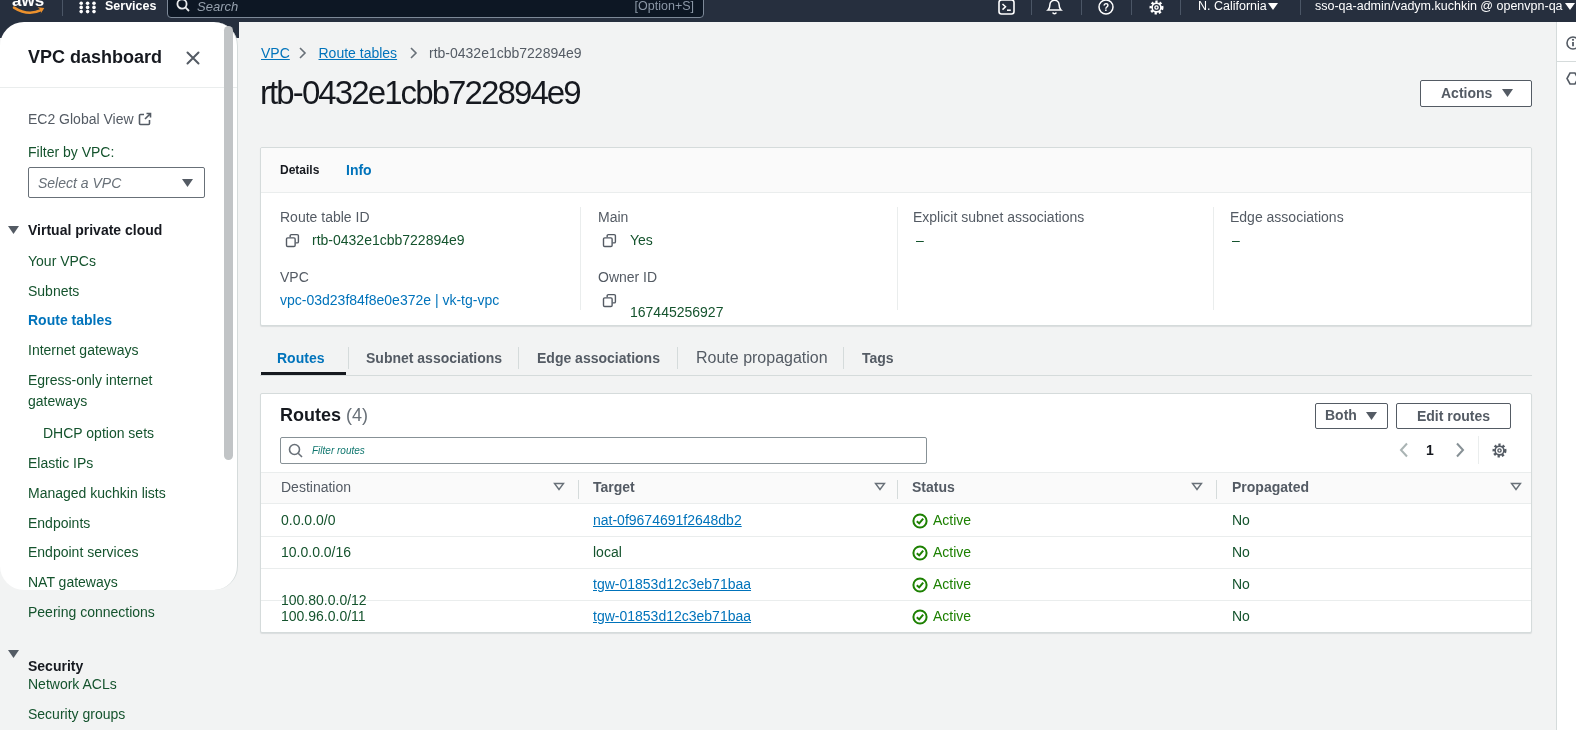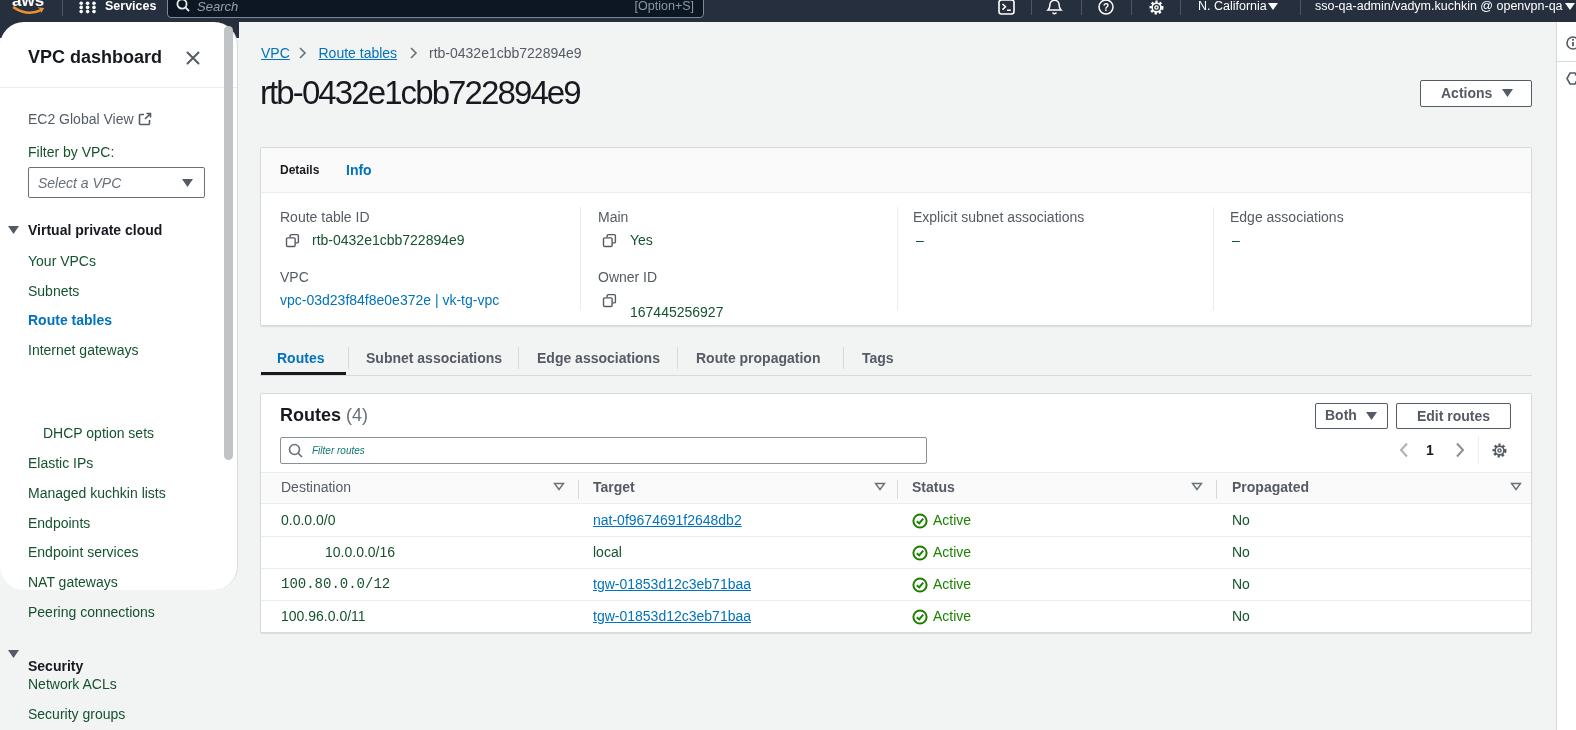--- a/index.html
+++ b/index.html
@@ -98,20 +98,21 @@
       </svg>
 
     <svg class="a" style="left:8px;top:204px;" width="11" height="9" viewBox="0 0 11 9">
         <polygon points="0,0 11,0 5.5,8" fill="#545b64"></polygon>
       </svg>
     <div class="a" style="left:28px;top:199px;height:18px;line-height:18px;font-size:14px;font-weight:bold;color:#16191f;">Virtual private cloud</div>
     <div class="a val" style="left:28px;top:230px;height:18px;line-height:18px;">Your VPCs</div>
     <div class="a val" style="left:28px;top:260px;height:18px;line-height:18px;">Subnets</div>
     <div class="a" style="left:28px;top:289px;height:18px;line-height:18px;font-size:14px;font-weight:bold;color:#0073bb;">Route tables</div>
     <div class="a val" style="left:28px;top:319px;height:18px;line-height:18px;">Internet gateways</div>
+    <div class="a val" style="left:28px;top:348px;width:160px;line-height:21px;">Egress-only internet gateways</div>
     <div class="a val" style="left:28px;top:402px;height:18px;line-height:18px;margin-left:15px;">DHCP option sets</div>
     <div class="a val" style="left:28px;top:432px;height:18px;line-height:18px;">Elastic IPs</div>
     <div class="a val" style="left:28px;top:462px;height:18px;line-height:18px;">Managed kuchkin lists</div>
     <div class="a val" style="left:28px;top:492px;height:18px;line-height:18px;">Endpoints</div>
     <div class="a val" style="left:28px;top:521px;height:18px;line-height:18px;">Endpoint services</div>
     <div class="a val" style="left:28px;top:551px;height:18px;line-height:18px;">NAT gateways</div>
     <div class="a val" style="left:28px;top:581px;height:18px;line-height:18px;">Peering connections</div>
     <svg class="a" style="left:8px;top:628px;" width="11" height="9" viewBox="0 0 11 9">
         <polygon points="0,0 11,0 5.5,8" fill="#545b64"></polygon>
       </svg>
@@ -190,21 +191,21 @@
     <div class="a val" style="left:993px;top:210px;height:17px;line-height:17px;">–</div>
 
     <div class="a" style="left:21px;top:352.5px;width:1272px;height:1px;background:#d5dbdb;"></div>
     <div class="a" style="left:22px;top:349.5px;width:85px;height:3.5px;background:#16191f;"></div>
     <div class="a" style="left:38px;top:327px;height:18px;line-height:18px;font-size:14px;font-weight:bold;color:#0073bb;">Routes</div>
     <div class="a" style="left:109px;top:325px;width:1px;height:22px;background:#d5dbdb;"></div>
     <div class="a" style="left:127px;top:327px;height:18px;line-height:18px;font-size:14px;font-weight:bold;color:#545b64;">Subnet associations</div>
     <div class="a" style="left:278.5px;top:325px;width:1px;height:22px;background:#d5dbdb;"></div>
     <div class="a" style="left:298px;top:327px;height:18px;line-height:18px;font-size:14px;font-weight:bold;color:#545b64;">Edge associations</div>
     <div class="a" style="left:438px;top:325px;width:1px;height:22px;background:#d5dbdb;"></div>
-    <div class="a" style="left:457px;top:327px;height:18px;line-height:18px;font-size:14px;font-weight:bold;color:#545b64;">Route propagation</div>
+    <div class="a" style="left:457px;top:327px;height:18px;line-height:18px;font-size:16px;font-weight:normal;color:#545b64;">Route propagation</div>
     <div class="a" style="left:604px;top:325px;width:1px;height:22px;background:#d5dbdb;"></div>
     <div class="a" style="left:623px;top:327px;height:18px;line-height:18px;font-size:14px;font-weight:bold;color:#545b64;">Tags</div>
 
     <div class="a" style="left:21px;top:371px;width:1272px;height:240px;background:#ffffff;border:1px solid #d5dbdb;border-radius:2px;box-shadow:0 1px 1px rgba(0,28,36,.1);"></div>
     <div class="a" style="left:41px;top:382px;height:22px;line-height:22px;font-size:18px;font-weight:bold;color:#16191f;">Routes <span style="font-weight:normal;color:#687078;">(4)</span></div>
 
     <div class="a" style="left:1076px;top:381px;width:73px;height:26px;background:#fff;border:1px solid #545b64;border-radius:2px;"></div>
     <div class="a" style="left:1086px;top:385px;height:17px;line-height:17px;font-size:14px;font-weight:bold;color:#545b64;">Both</div>
     <svg class="a" style="left:1127px;top:390px;" width="11" height="9" viewBox="0 0 11 9">
         <polygon points="0,0 11,0 5.5,8" fill="#545b64"></polygon>
@@ -252,23 +253,23 @@
     <div class="a" style="left:338.5px;top:458px;width:1px;height:19px;background:#d5dbdb;"></div>
     <div class="a" style="left:658px;top:458px;width:1px;height:19px;background:#d5dbdb;"></div>
     <div class="a" style="left:977px;top:458px;width:1px;height:19px;background:#d5dbdb;"></div>
 
     <div class="a" style="left:22px;top:513.5px;width:1270px;height:1px;background:#eaeded;"></div>
     <div class="a" style="left:22px;top:545.5px;width:1270px;height:1px;background:#eaeded;"></div>
     <div class="a" style="left:22px;top:577.5px;width:1270px;height:1px;background:#eaeded;"></div>
 
     <div class="a val" style="left:42px;top:490px;height:17px;line-height:17px;">0.0.0.0/0</div>
     <div class="a" style="left:354px;top:490px;height:17px;line-height:17px;font-size:14px;color:#0073bb;text-decoration:underline;">nat-0f9674691f2648db2</div>
-    <div class="a val" style="left:42px;top:522px;height:17px;line-height:17px;margin-left:44px;">10.0.0.0/16</div>
+    <div class="a val" style="left:42px;top:522px;height:17px;line-height:17px;">10.0.0.0/16</div>
     <div class="a val" style="left:354px;top:522px;height:17px;line-height:17px;">local</div>
-    <div class="a val" style="left:42px;top:554px;height:17px;line-height:17px;font-family:Liberation Mono, monospace;">100.80.0.0/12</div>
+    <div class="a val" style="left:42px;top:570px;height:17px;line-height:17px;">100.80.0.0/12</div>
     <div class="a" style="left:354px;top:554px;height:17px;line-height:17px;font-size:14px;color:#0073bb;text-decoration:underline;">tgw-01853d12c3eb71baa</div>
     <div class="a val" style="left:42px;top:586px;height:17px;line-height:17px;">100.96.0.0/11</div>
     <div class="a" style="left:354px;top:586px;height:17px;line-height:17px;font-size:14px;color:#0073bb;text-decoration:underline;">tgw-01853d12c3eb71baa</div>
 
     <svg class="a" style="left:673px;top:491px;" width="16" height="16" viewBox="0 0 16 16">
         <circle cx="8" cy="8" r="6.6" fill="none" stroke="#1d8102" stroke-width="2"></circle>
         <polyline points="4.8,8.2 7.2,10.4 11.2,5.6" fill="none" stroke="#1d8102" stroke-width="2"></polyline>
       </svg>
     <div class="a" style="left:694px;top:490px;height:17px;line-height:17px;font-size:14px;color:#1d8102;">Active</div>
     <svg class="a" style="left:673px;top:523px;" width="16" height="16" viewBox="0 0 16 16">

